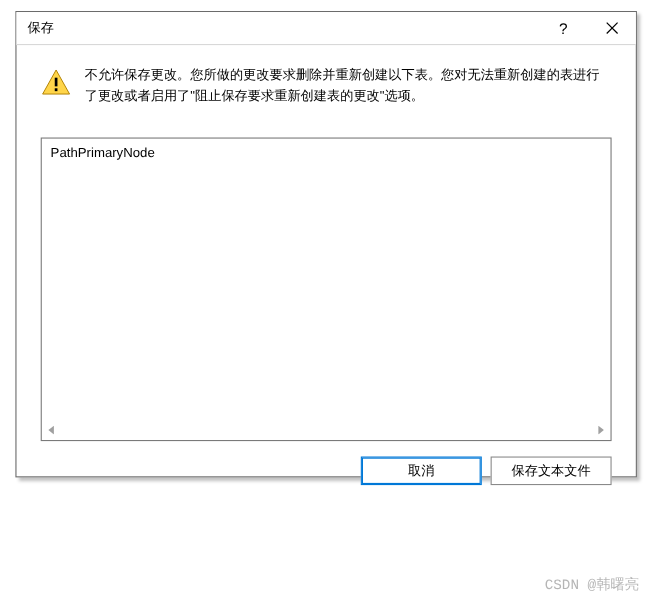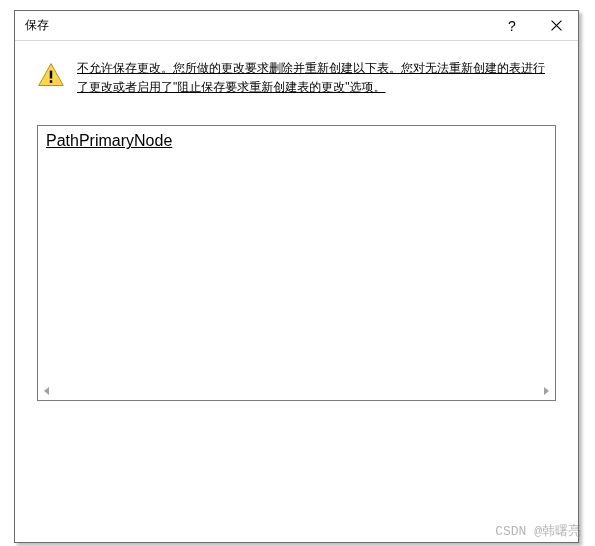--- a/index.html
+++ b/index.html
@@ -13,21 +13,21 @@
       background: #ffffff;
       width: 595px;
       height: 546px;
       position: relative;
     }
     .outer-shadow {
       position: absolute;
       top: 10px;
       left: 14px;
       width: 565px;
-      height: 533px;
+      height: 424px;
       background: #ffffff;
       border: 1px solid #6b6b6b;
       box-shadow: 3px 3px 3px rgba(0,0,0,0.25);
     }
     .titlebar {
       height: 30px;
       display: flex;
       align-items: center;
       border-bottom: 1px solid #d8d8d8;
       background: #ffffff;
@@ -54,21 +54,20 @@
     }
     .titlebar-btn.help {
       font-size: 14px;
     }
     .titlebar-btn.close svg {
       width: 11px;
       height: 11px;
     }
     .content-area {
       padding: 18px 22px 0 22px;
-      text-decoration: underline;
     }
     .message-row {
       display: flex;
       align-items: flex-start;
       gap: 12px;
       margin-bottom: 28px;
     }
     .warning-icon {
       flex-shrink: 0;
       width: 28px;
@@ -79,21 +78,21 @@
       font-size: 12px;
       line-height: 1.6;
       color: #000;
     }
     .list-box {
       border: 1px solid #7a7a7a;
       height: 276px;
       background: #ffffff;
       position: relative;
       padding: 6px 8px;
-      font-size: 16px;
+      font-size: 12px;
       color: #000;
     }
     .scroll-arrow {
       position: absolute;
       width: 16px;
       height: 16px;
       color: #888;
       font-size: 12px;
       display: flex;
       align-items: center;
@@ -179,15 +178,19 @@
           </svg>
       </div>
       <div class="scroll-arrow br">
         <svg width="8" height="8" viewBox="0 0 8 8">
             <path d="M2 0 L7 4 L2 8 Z" fill="#a0a0a0"></path>
           </svg>
       </div>
     </div>
   </div>
 
+  <div class="button-row">
+    <button class="dlg-btn primary">取消</button>
+    <button class="dlg-btn">保存文本文件</button>
+  </div>
 </div>
 
 <div class="watermark">CSDN @韩曙亮</div>
 
 </body></html>

